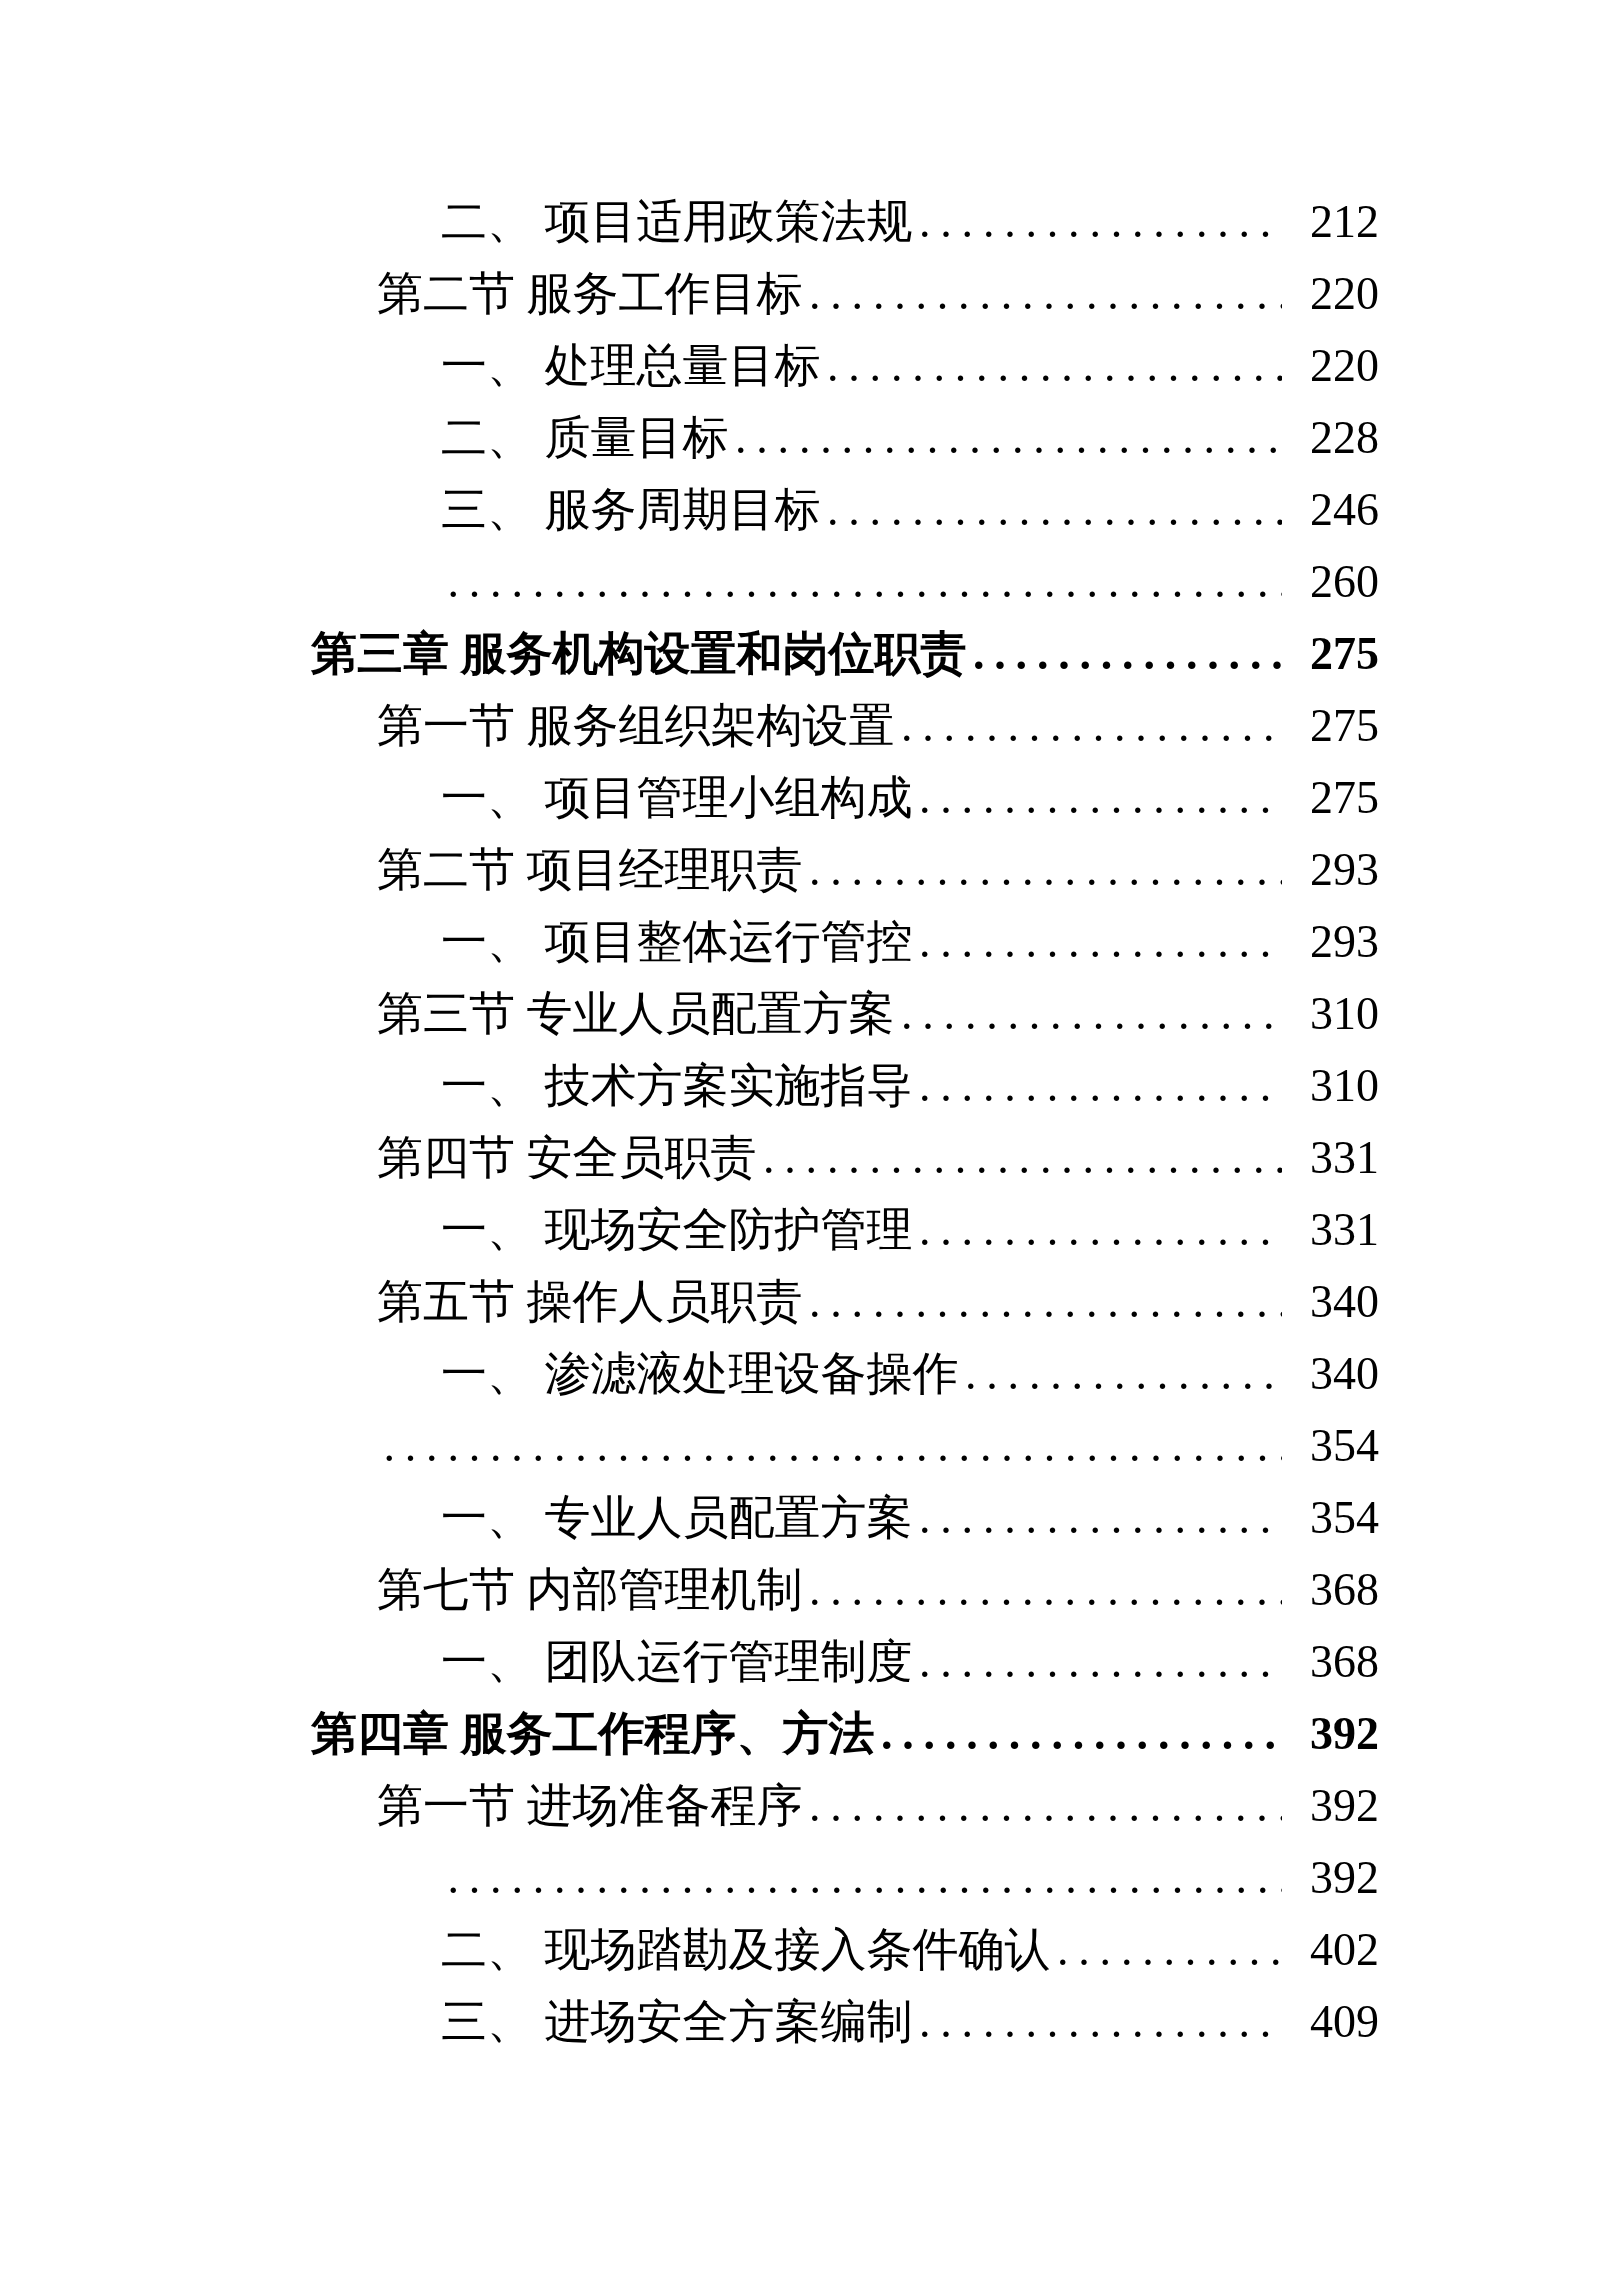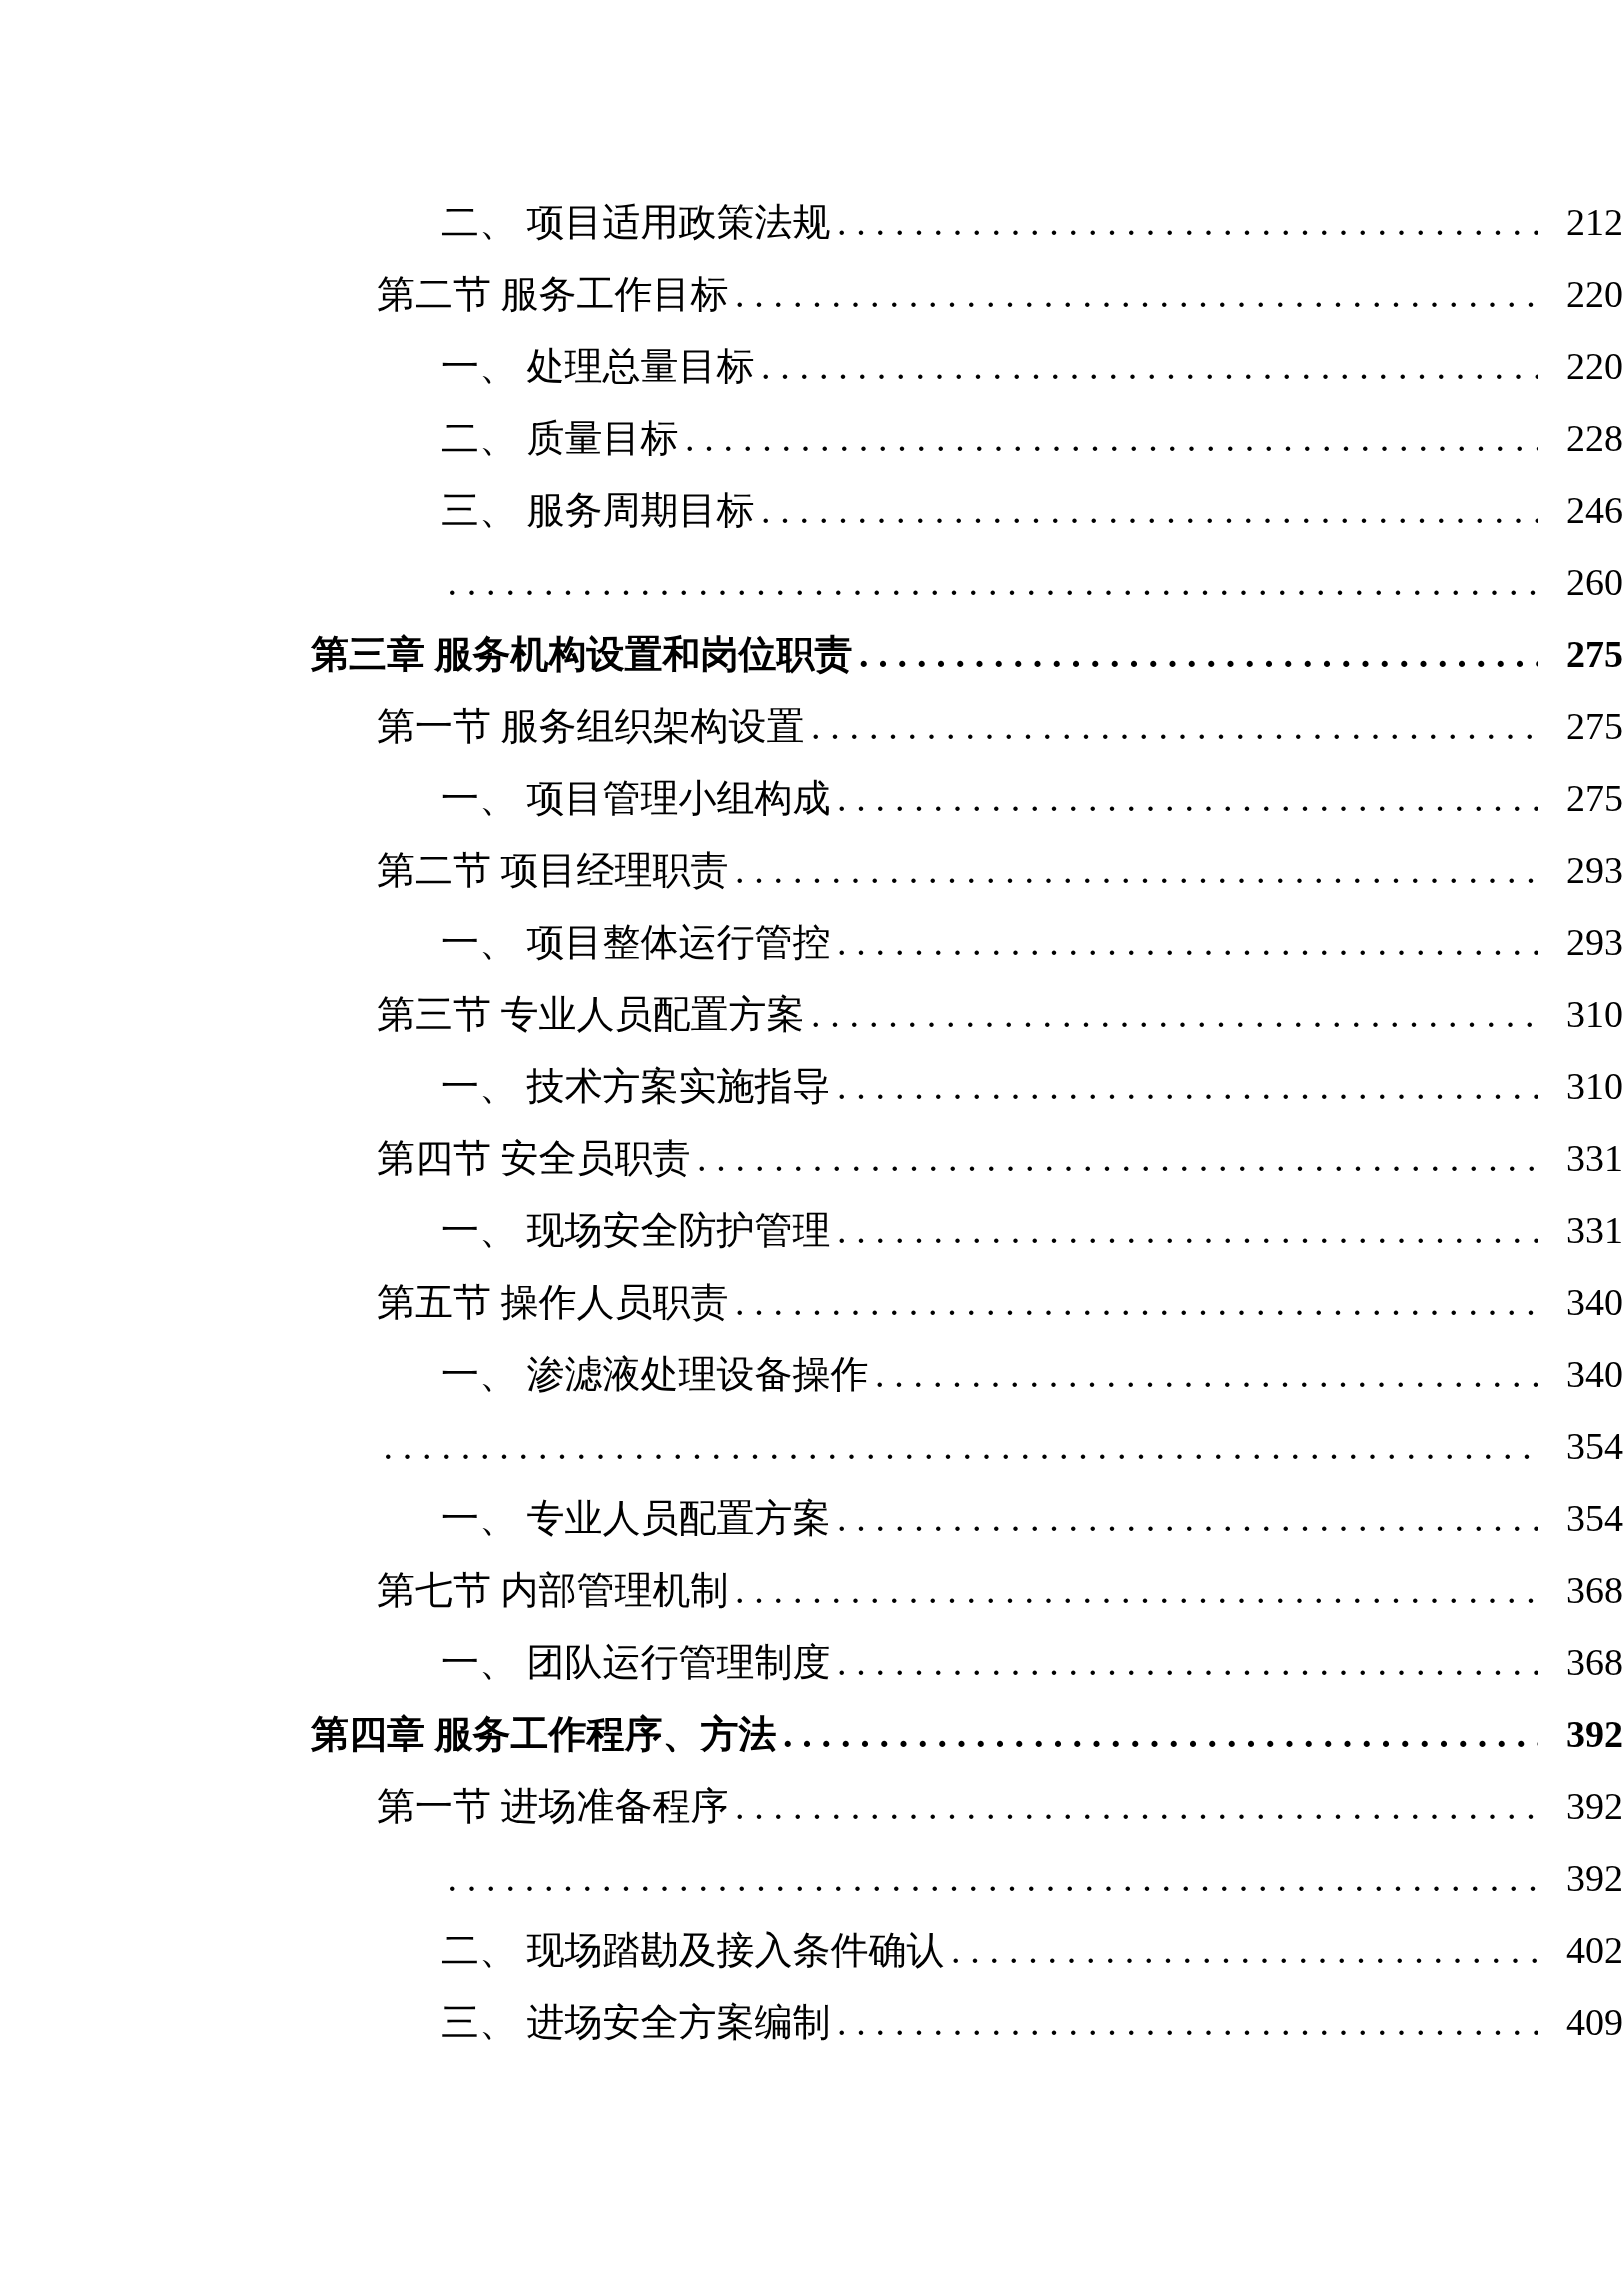--- a/index.html
+++ b/index.html
@@ -20,21 +20,22 @@
     position: absolute;
     top: 186px;
     left: 0;
     right: 0;
   }
   .toc-row {
     display: flex;
     align-items: baseline;
     height: 72px;
     line-height: 72px;
-    font-size: 38px;
+    font-size: 46px;
+    padding-right: 244px;
     box-sizing: border-box;
   }
   .toc-row.lvl0 { padding-left: 311px; font-weight: bold; }
   .toc-row.lvl1 { padding-left: 377px; justify-content: flex-end; }
   .toc-row.lvl2 { padding-left: 441px; }
   .label {
     flex: 0 0 auto;
     white-space: nowrap;
   }
   .leader {

